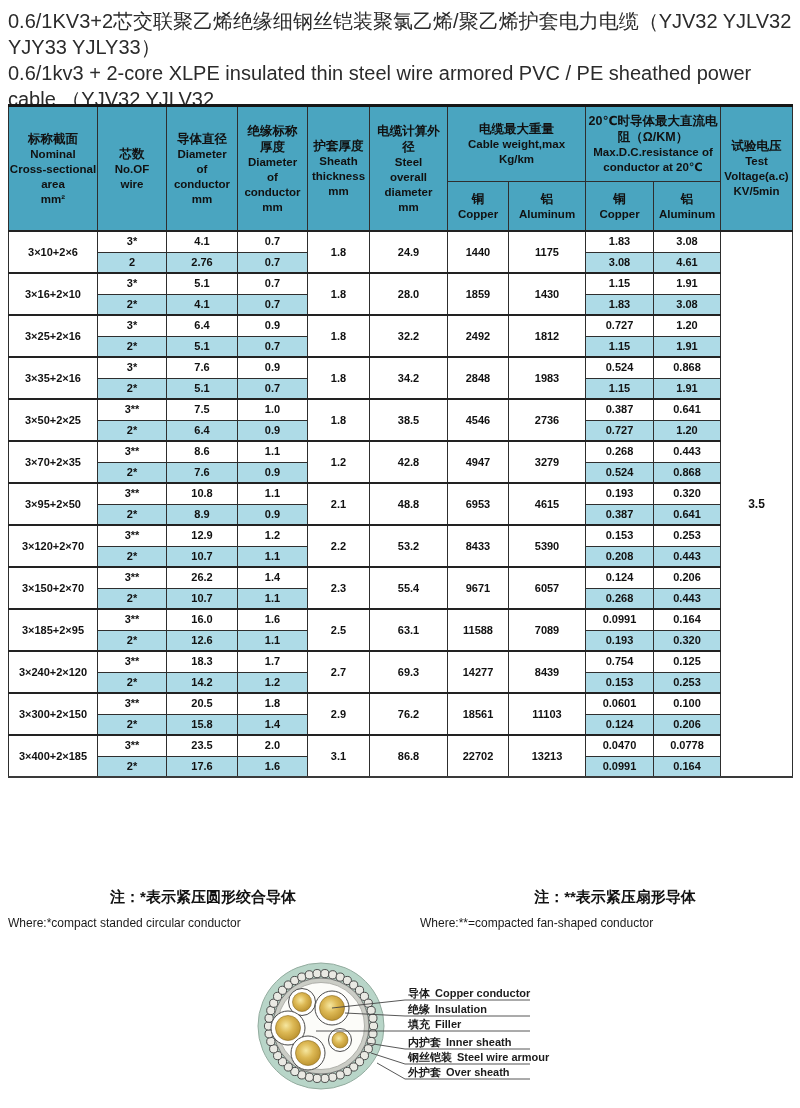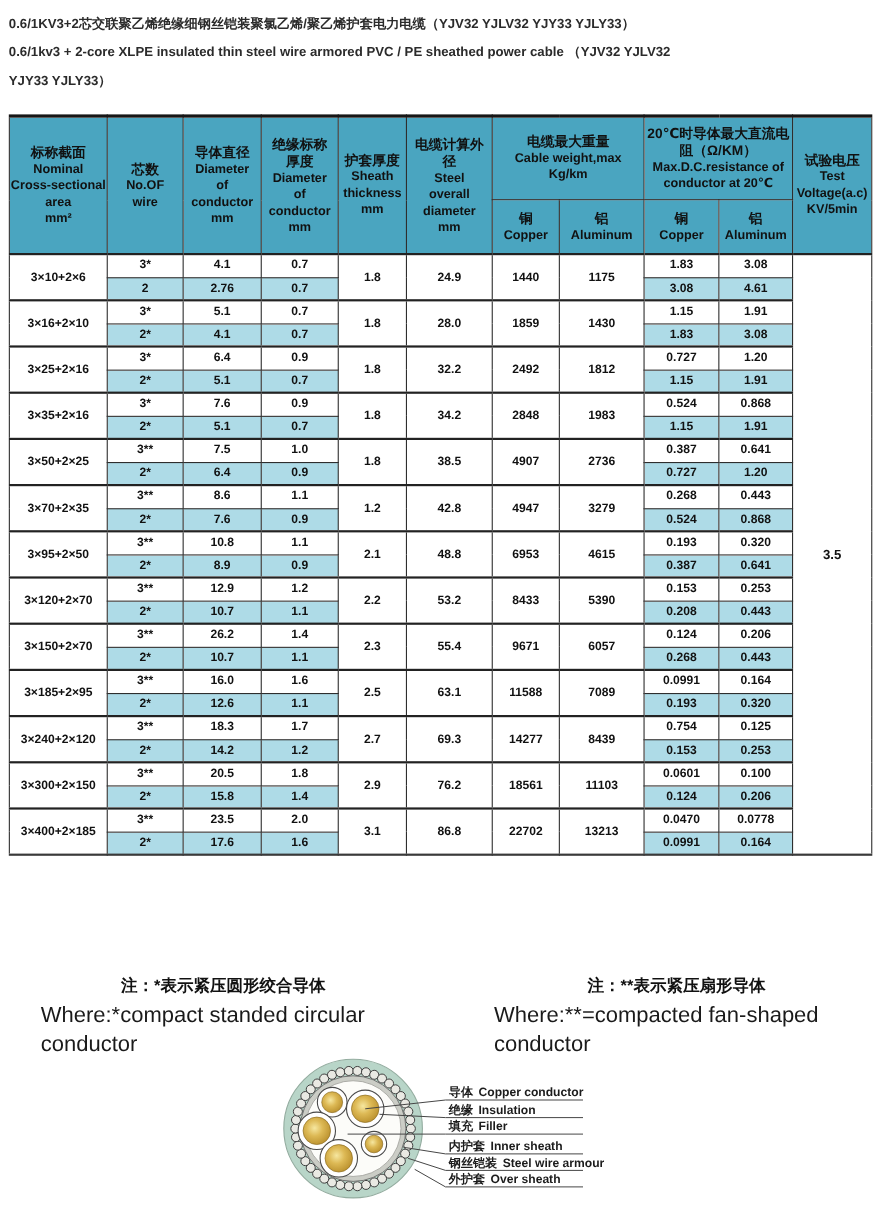--- a/index.html
+++ b/index.html
@@ -1,41 +1,41 @@
 <!DOCTYPE html>
 <html style="--hdr: #4aa5c0; --alt: #aedbe7;"><head>
 <meta charset="utf-8">
 <style>
   html,body{margin:0;padding:0;background:#fff;}
   #page{position:relative;width:800px;height:1108px;background:#ffffff;overflow:hidden;
         font-family:"Liberation Sans","DejaVu Sans",sans-serif;color:#222;}
   
   #title-block{position:absolute;left:8px;top:8px;width:788px;line-height:26px;
-               font-size:12px;color:#2b2b2b;font-weight:700;}
+               font-size:20px;color:#2b2b2b;font-weight:400;}
   
   #spec-table-wrap{position:absolute;left:8px;top:104px;width:784px;}
   table.spec{border-collapse:collapse;table-layout:fixed;width:784px;
              border-top:3px solid #161616;border-bottom:2px solid #3a3a3a;}
   table.spec th,table.spec td{border:1px solid #2e2e2e;padding:0;text-align:center;
              vertical-align:middle;overflow:hidden;}
   table.spec thead th{background:var(--hdr,#4aa5c0);font-weight:700;color:#111;}
   table.spec thead tr.h1 th{height:74px;}
   table.spec thead tr.h2 th{height:48px;}
   .hzh{font-size:12.5px;font-weight:700;line-height:16px;}
   .hen{font-size:11.5px;font-weight:600;line-height:15px;}
   table.spec tbody tr{height:21px;}
   table.spec tbody td{font-size:11px;font-weight:700;color:#111;line-height:1;}
   table.spec tbody td.area{font-size:11px;}
   table.spec tbody tr.gstart td{border-top:2px solid #222;}
   table.spec tbody td.alt{background:var(--alt,#aedbe7);}
   table.spec tbody td.test{font-size:12px;}
   
   .note{position:absolute;width:390px;line-height:26px;}
   .note .zh{font-size:15px;font-weight:700;color:#111;text-align:center;}
-  .note .en{font-size:20px;font-weight:500;color:#1a1a1a;margin-left:29px;}
+  .note .en{font-size:12px;font-weight:500;color:#1a1a1a;}
   #note-left{left:8px;top:884px;}
   #note-right{left:420px;top:884px;}
   
   #diagram{position:absolute;left:238px;top:953px;}
   .dlbl{font-size:11px;font-weight:700;fill:#1c1c1c;}
 </style>
 </head>
 <body>
 
 <div id="page">
@@ -219,21 +219,21 @@
             <td class="alt">1.15</td>
             <td class="alt">1.91</td>
           </tr>
           <tr class="gstart">
             <td class="area" rowspan="2">3×50+2×25</td>
             <td>3**</td>
             <td>7.5</td>
             <td>1.0</td>
             <td rowspan="2">1.8</td>
             <td rowspan="2">38.5</td>
-            <td rowspan="2">4907</td>
+            <td rowspan="2">4546</td>
             <td rowspan="2">2736</td>
             <td>0.387</td>
             <td>0.641</td>
           </tr>
           <tr>
             <td class="alt">2*</td>
             <td class="alt">6.4</td>
             <td class="alt">0.9</td>
             <td class="alt">0.727</td>
             <td class="alt">1.20</td>

